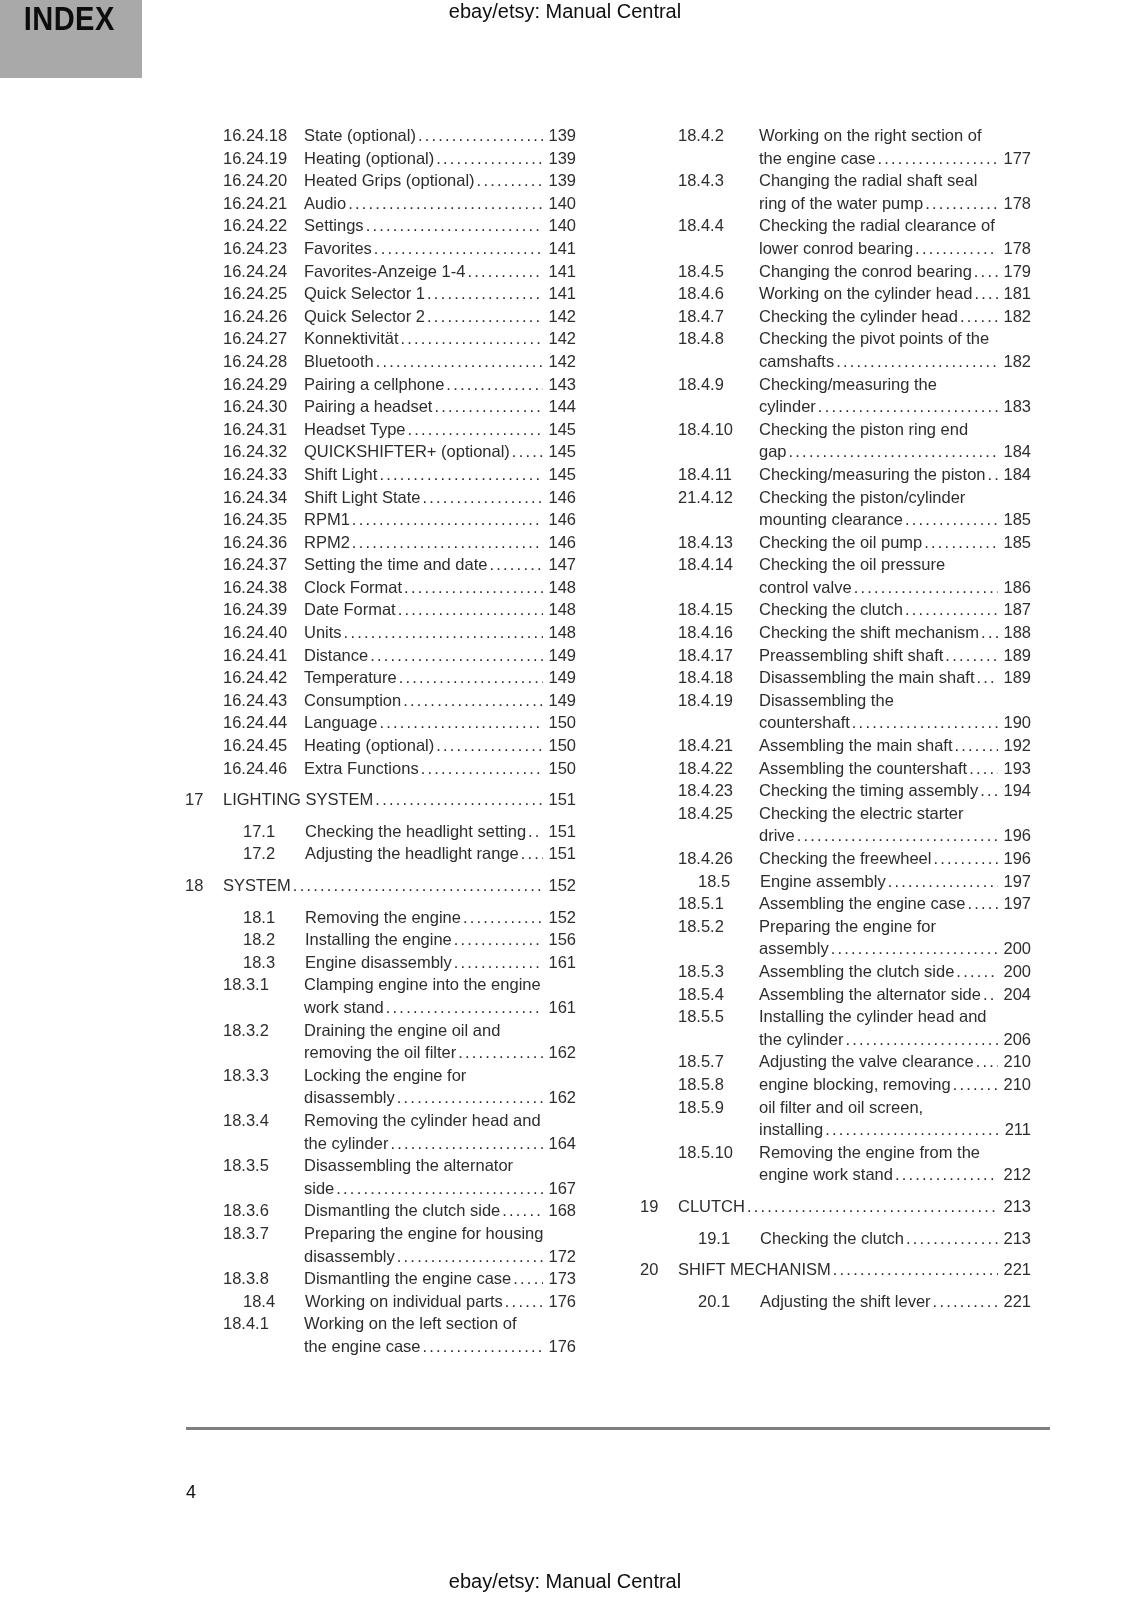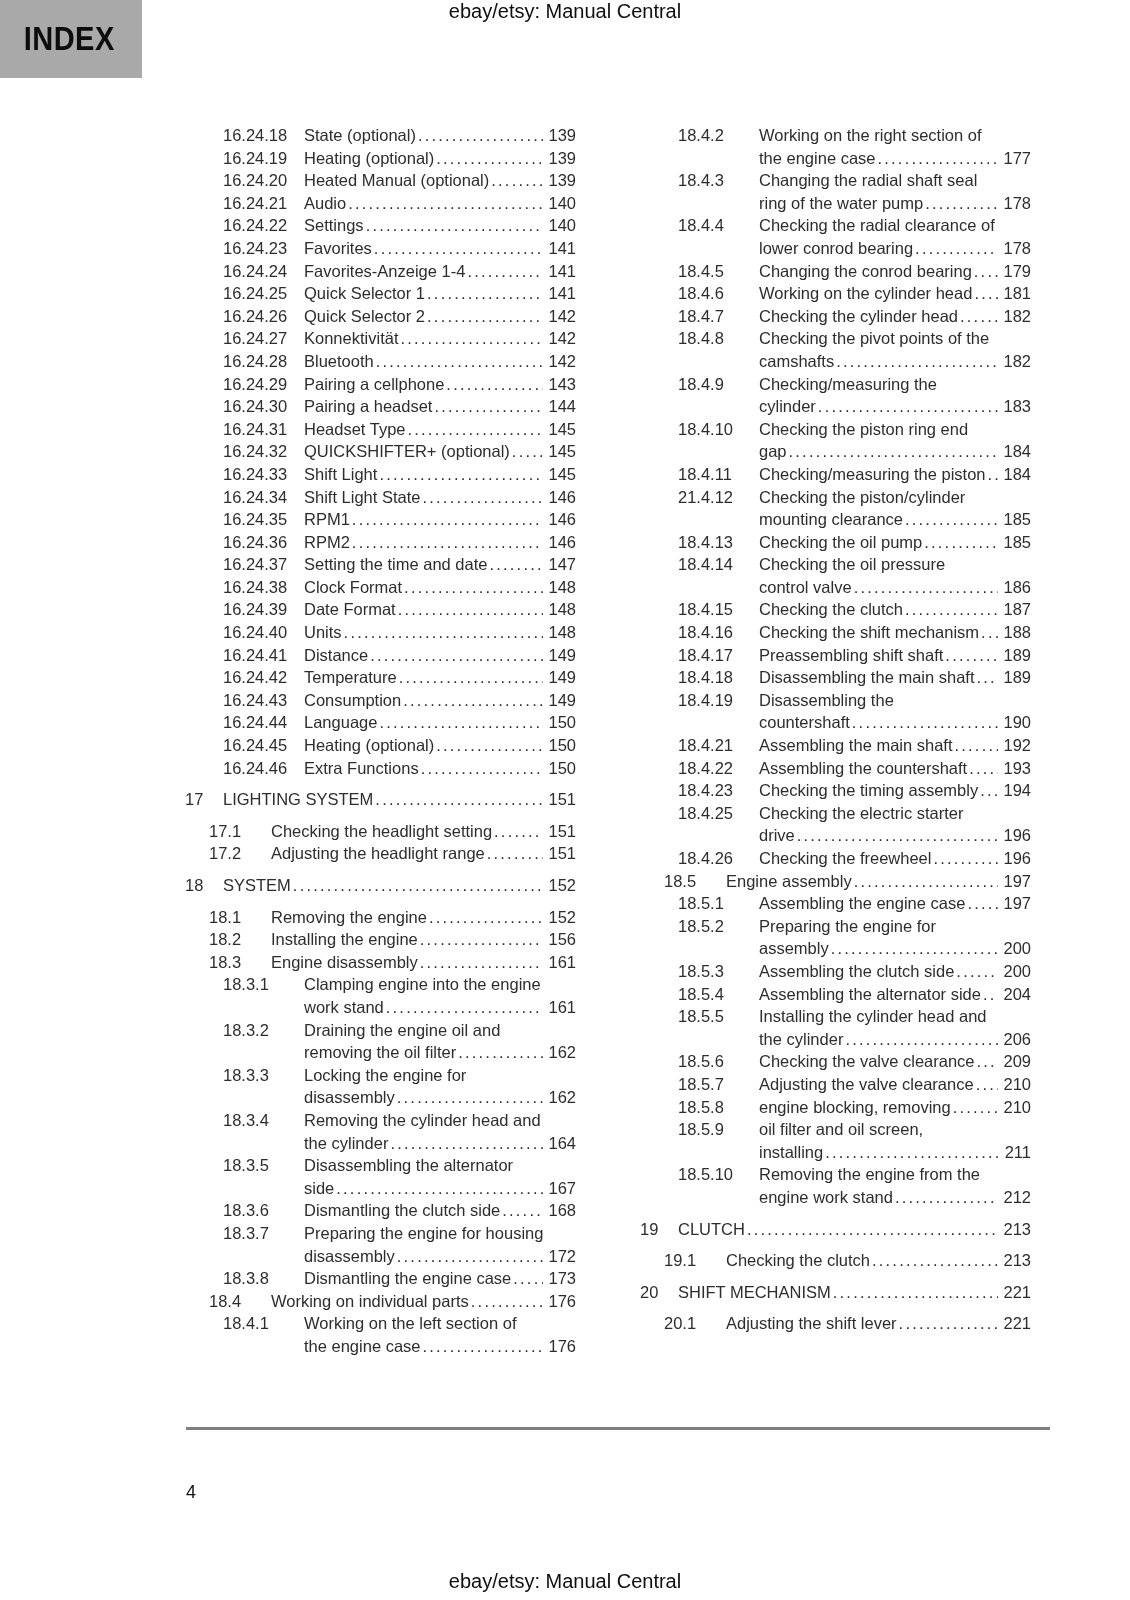--- a/index.html
+++ b/index.html
@@ -9,42 +9,42 @@
     font-family:"Liberation Sans", sans-serif;
     color:#2d2d2d;
     position:relative;
     overflow:hidden;
   }
   
   .index-tab {
     position:absolute; left:0; top:0;
     width:142px; height:78px;
     background:#a9a9a9;
-    display:flex; align-items:center;
+    display:flex; 
   }
   .index-tab .index-label {
     font-weight:bold; font-size:33px; color:#0d0d0d;
     padding-left:27px;
     transform:scaleX(0.88); transform-origin:left center;
     letter-spacing:0.5px;
   }
   .header-title {
     position:absolute; top:0; left:0; width:100%;
     text-align:center; font-size:20px; color:#0f0f0f;
   }
   
   .toc {
     position:absolute; left:185px; top:124px; width:846px;
     display:flex; gap:64px;
     font-size:16.5px; line-height:22.6px;
   }
   .col { flex:1 1 0; min-width:0; }
   .entry { display:flex; align-items:flex-start; }
   .entry .num { flex:0 0 38px; white-space:nowrap; }
-  .entry.lvl2 .num { margin-left:24px; flex:0 0 62px; }
+  .entry.lvl2 .num { margin-left:58px; flex:0 0 62px; }
   .entry.lvl3 .num { margin-left:38px; flex:0 0 81px; }
   .entry.lvl1 { margin:9px 0; }
   .entry .body { flex:1 1 auto; min-width:0; }
   .tline { display:block; }
   .tline.last { display:flex; align-items:baseline; }
   .tline .txt { flex:0 0 auto; white-space:nowrap; }
   .leader {
     flex:1 1 auto; overflow:hidden; white-space:nowrap;
     margin:0 3px 0 2px; letter-spacing:2.2px;
   }
@@ -91,21 +91,21 @@
             <span class="txt">Heating (optional)</span>
             <span class="leader"></span>
             <span class="page">139</span>
           </div>
         </div>
       </div>
       <div class="entry lvl3">
         <span class="num">16.24.20</span>
         <div class="body">
           <div class="tline last">
-            <span class="txt">Heated Manual (optional)</span>
+            <span class="txt">Heated Grips (optional)</span>
             <span class="leader"></span>
             <span class="page">139</span>
           </div>
         </div>
       </div>
       <div class="entry lvl3">
         <span class="num">16.24.21</span>
         <div class="body">
           <div class="tline last">
             <span class="txt">Audio</span>
@@ -835,30 +835,20 @@
         </div>
       </div>
       <div class="entry lvl3">
         <span class="num">18.5.5</span>
         <div class="body">
           <div class="tline">Installing the cylinder head and</div>
           <div class="tline last">
             <span class="txt">the cylinder</span>
             <span class="leader"></span>
             <span class="page">206</span>
-          </div>
-        </div>
-      </div>
-      <div class="entry lvl3">
-        <span class="num">18.5.6</span>
-        <div class="body">
-          <div class="tline last">
-            <span class="txt">Checking the valve clearance</span>
-            <span class="leader"></span>
-            <span class="page">209</span>
           </div>
         </div>
       </div>
       <div class="entry lvl3">
         <span class="num">18.5.7</span>
         <div class="body">
           <div class="tline last">
             <span class="txt">Adjusting the valve clearance</span>
             <span class="leader"></span>
             <span class="page">210</span>

